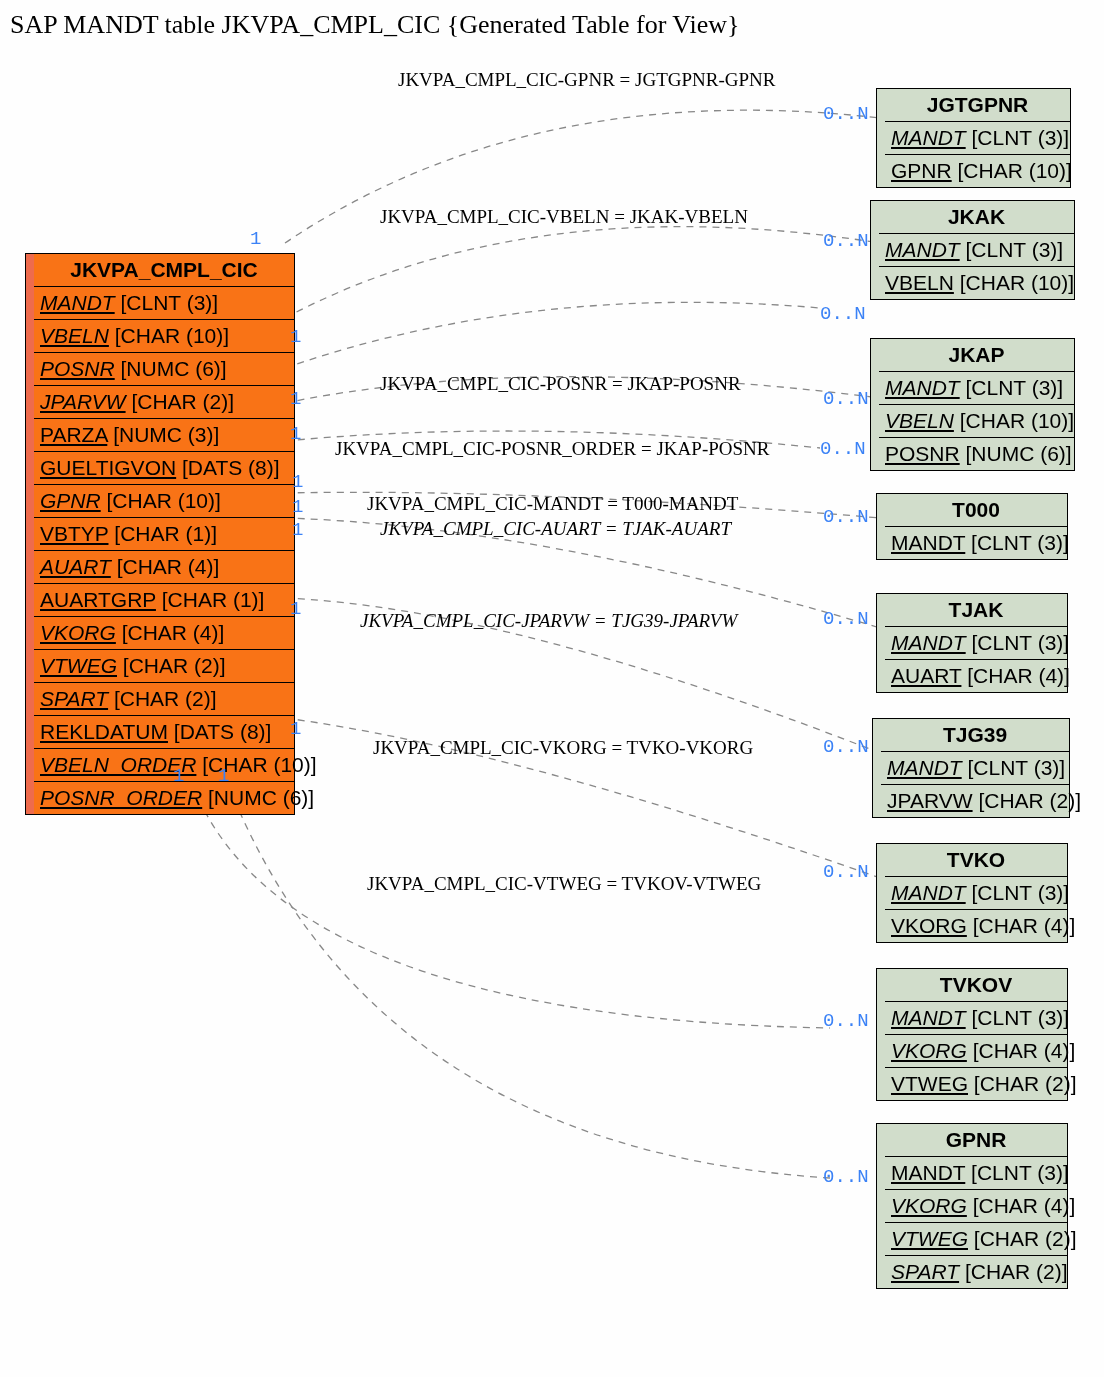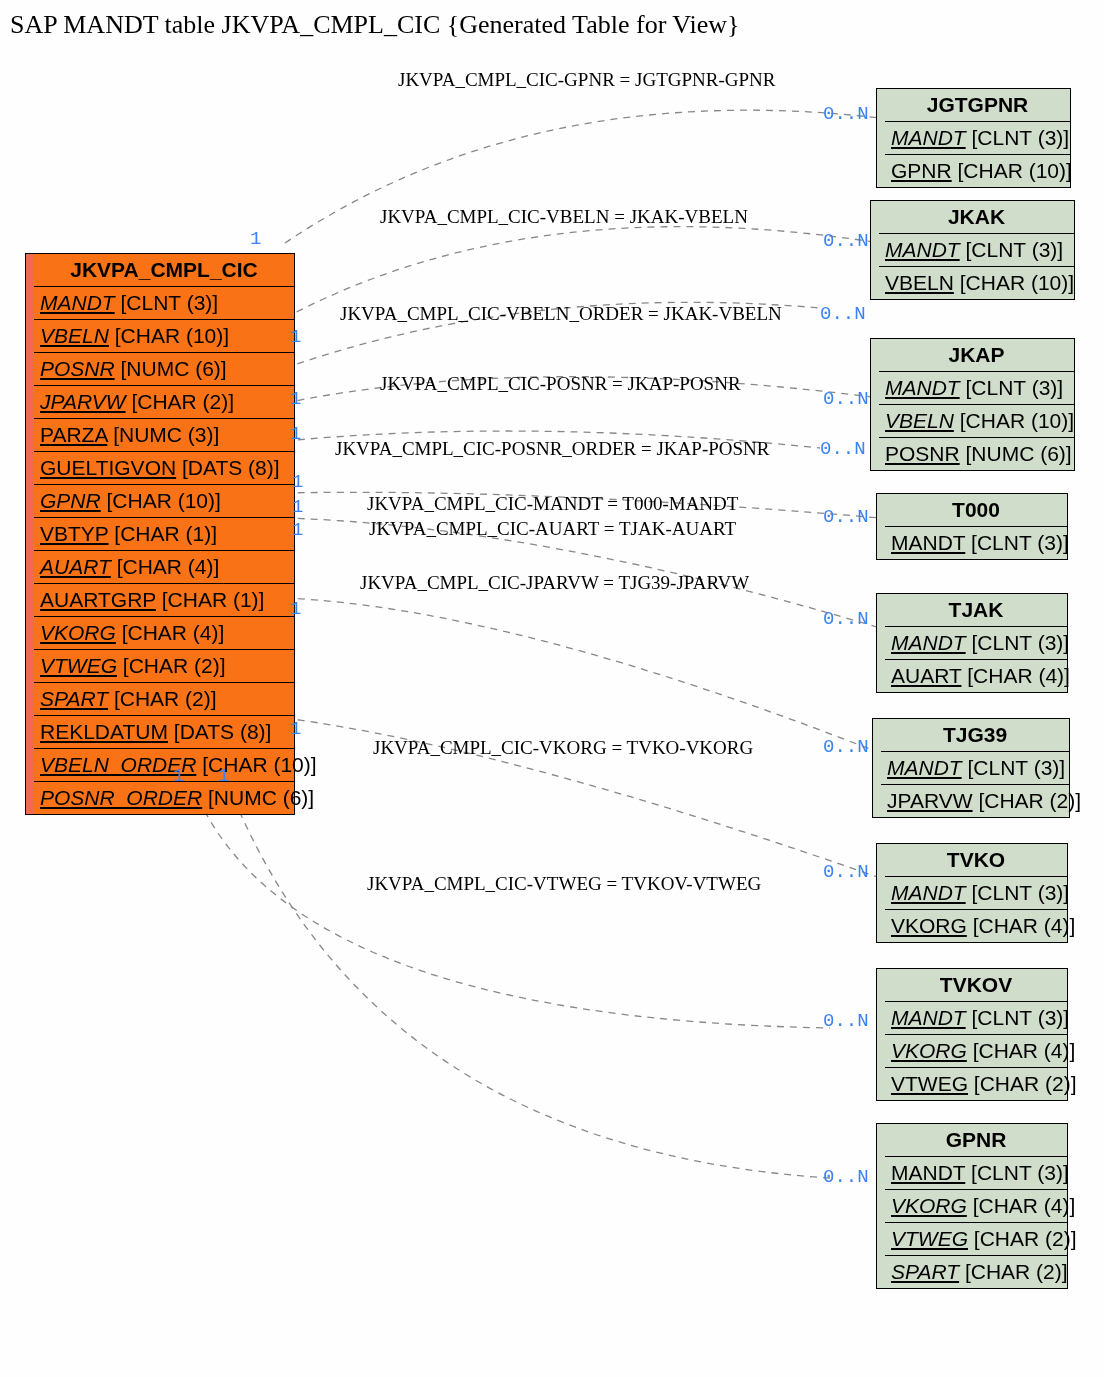--- a/index.html
+++ b/index.html
@@ -170,26 +170,25 @@
 <div class="entity ref-entity" style="left:866px; top:1075px; width:182px;">
       <div class="entity-header">GPNR</div>
       <div class="entity-row"><span class="field-name ">MANDT</span> [CLNT (3)]</div>
       <div class="entity-row"><span class="field-name italic">VKORG</span> [CHAR (4)]</div>
       <div class="entity-row"><span class="field-name italic">VTWEG</span> [CHAR (2)]</div>
       <div class="entity-row"><span class="field-name italic">SPART</span> [CHAR (2)]</div>
     </div>
 
 <div class="rel-label" style="left:388px; top:21px;">JKVPA_CMPL_CIC-GPNR = JGTGPNR-GPNR</div>
 <div class="rel-label" style="left:370px; top:158px;">JKVPA_CMPL_CIC-VBELN = JKAK-VBELN</div>
-<div class="rel-label" style="left:330px; top:255px;">JKVPA_CMPL_CIC-VBELN_ORDER = JKAK-VBELN</div>
 <div class="rel-label" style="left:370px; top:325px;">JKVPA_CMPL_CIC-POSNR = JKAP-POSNR</div>
 <div class="rel-label" style="left:325px; top:390px;">JKVPA_CMPL_CIC-POSNR_ORDER = JKAP-POSNR</div>
 <div class="rel-label" style="left:357px; top:445px;">JKVPA_CMPL_CIC-MANDT = T000-MANDT</div>
-<div class="rel-label" style="left:359px; top:470px;">JKVPA_CMPL_CIC-AUART = TJAK-AUART</div>
-<div class="rel-label" style="left:350px; top:524px;">JKVPA_CMPL_CIC-JPARVW = TJG39-JPARVW</div>
+<div class="rel-label" style="left:370px; top:470px;font-style:italic;">JKVPA_CMPL_CIC-AUART = TJAK-AUART</div>
+<div class="rel-label" style="left:350px; top:562px;font-style:italic;">JKVPA_CMPL_CIC-JPARVW = TJG39-JPARVW</div>
 <div class="rel-label" style="left:363px; top:689px;">JKVPA_CMPL_CIC-VKORG = TVKO-VKORG</div>
 <div class="rel-label" style="left:357px; top:825px;">JKVPA_CMPL_CIC-VTWEG = TVKOV-VTWEG</div>
 
 <div class="card-label" style="left:240px; top:180px;">1</div>
 <div class="card-label" style="left:280px; top:278px;">1</div>
 <div class="card-label" style="left:280px; top:340px;">1</div>
 <div class="card-label" style="left:280px; top:375px;">1</div>
 <div class="card-label" style="left:282px; top:423px;">1</div>
 <div class="card-label" style="left:282px; top:448px;">1</div>
 <div class="card-label" style="left:282px; top:471px;">1</div>

